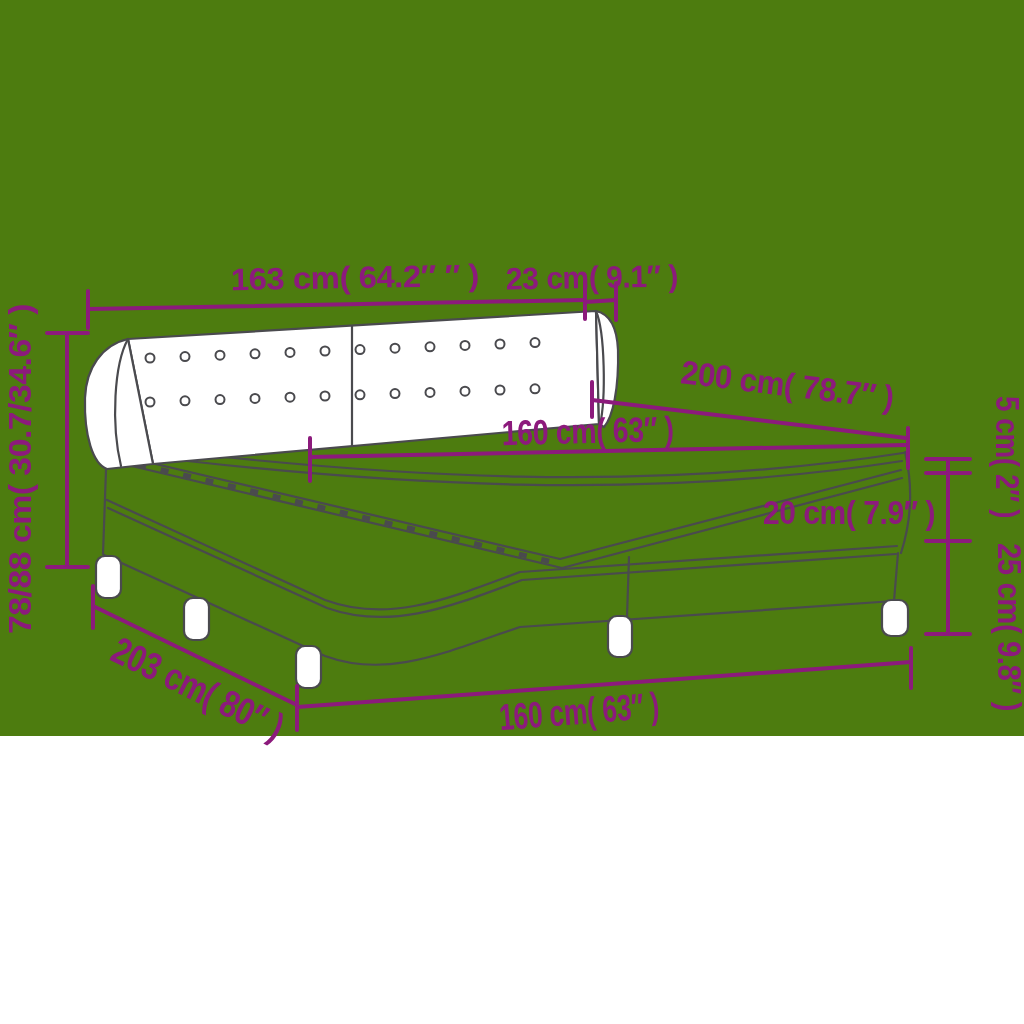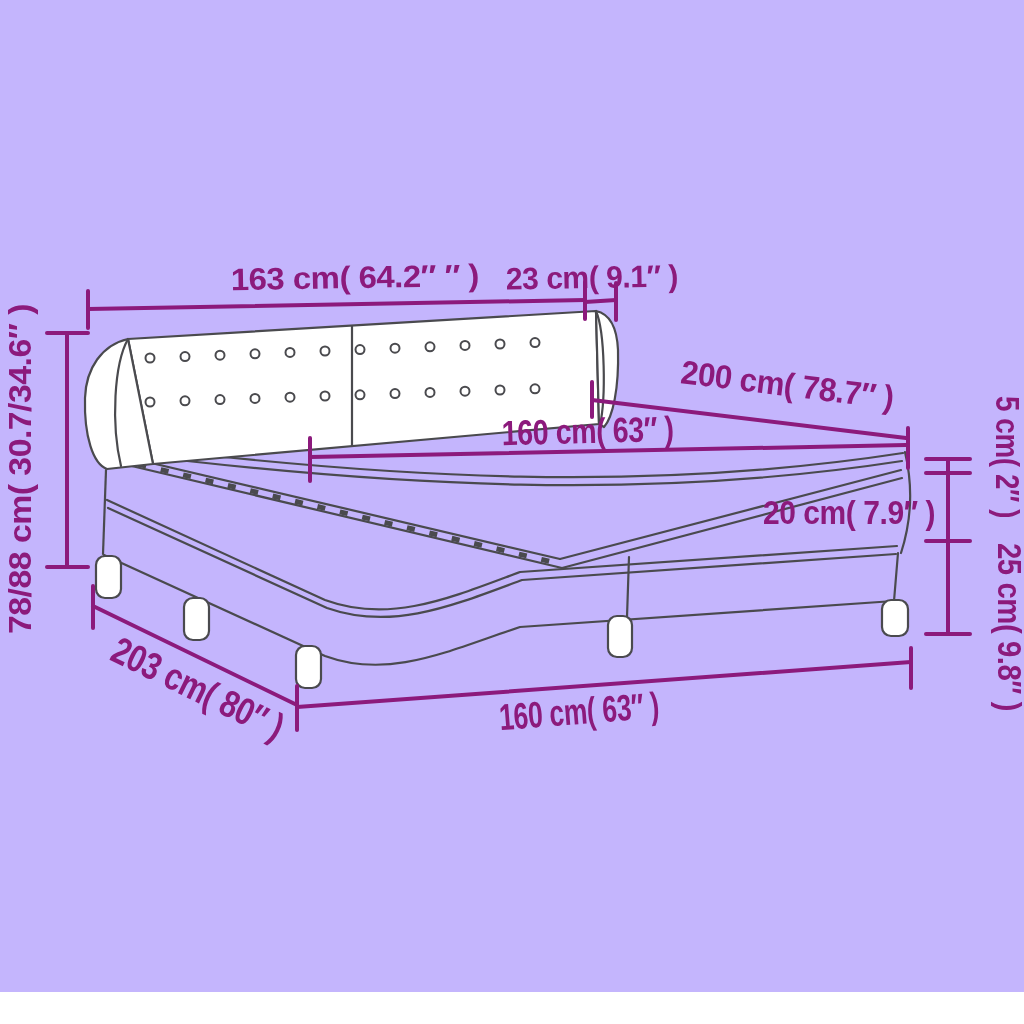--- a/index.html
+++ b/index.html
@@ -7,22 +7,22 @@
     padding: 0;
     background: #ffffff;
     width: 1024px;
     height: 1024px;
     overflow: hidden;
     font-family: "Liberation Sans", sans-serif;
   }
   .stage {
     position: relative;
     width: 1024px;
-    height: 992px;
-    background: #c4b5fd;
+    height: 736px;
+    background: #4d7c0f;
   }
   svg { display: block; }
   .dim-text {
     font-family: "Liberation Sans", sans-serif;
     font-weight: 700;
     letter-spacing: -0.5px;
   }
 </style>
 </head>
 <body>

